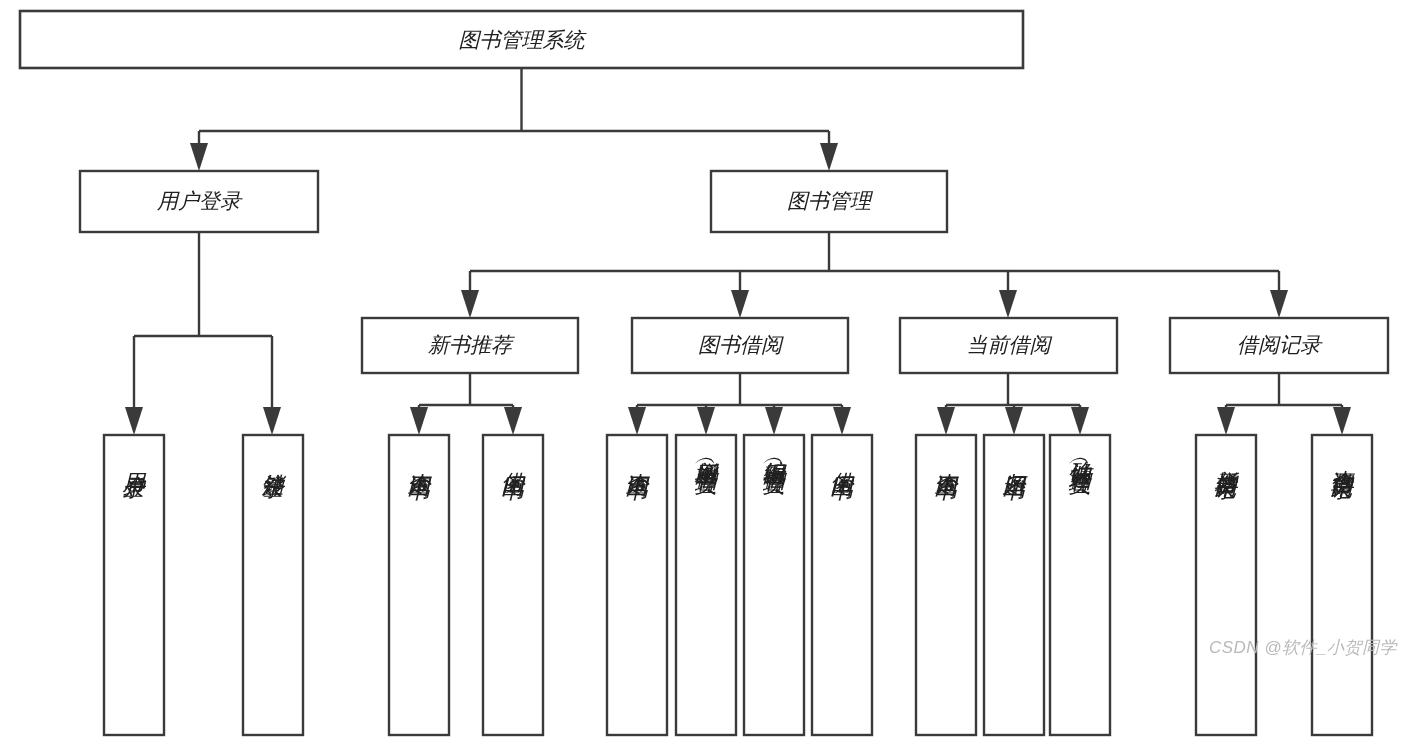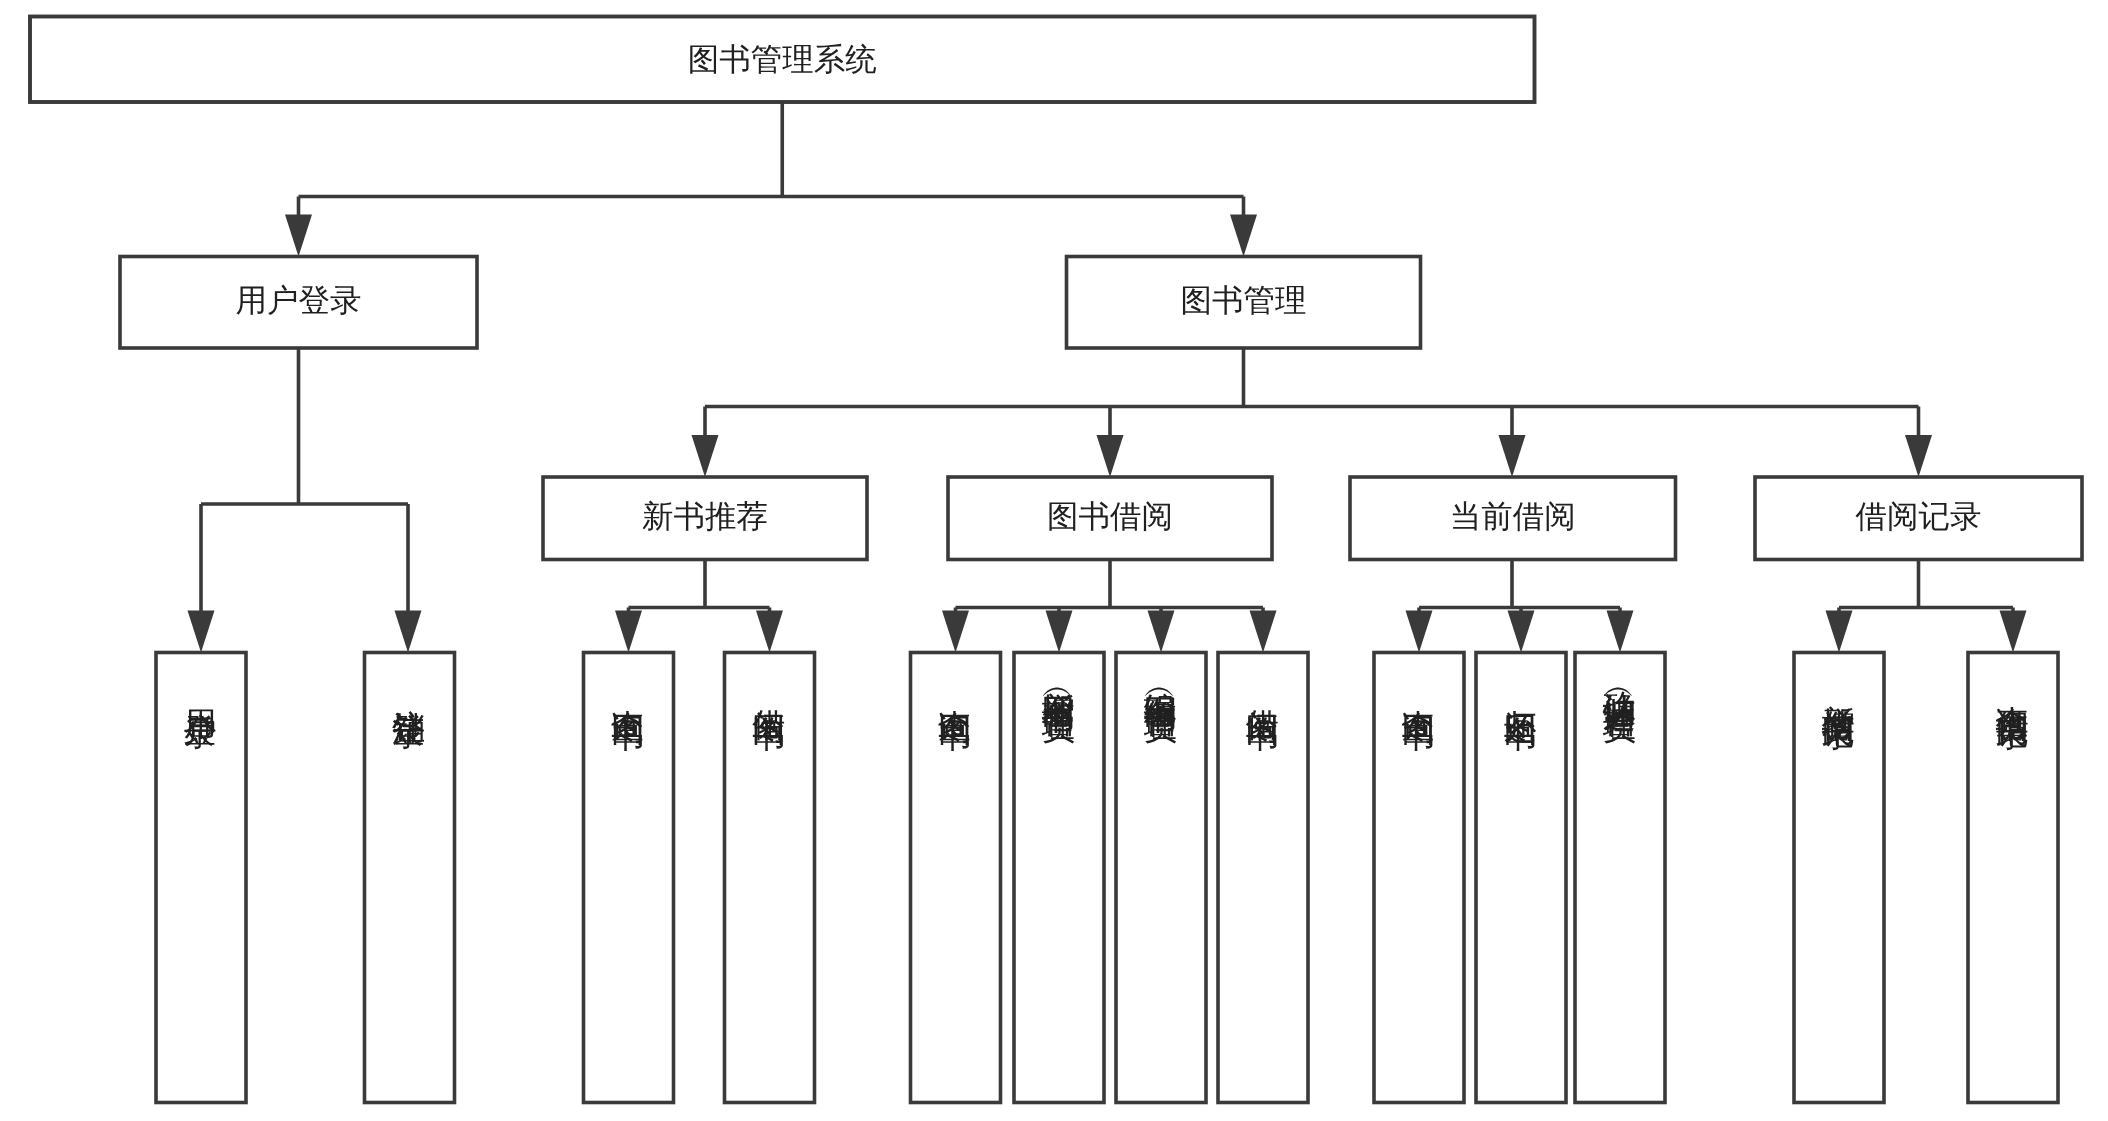--- a/index.html
+++ b/index.html
@@ -11,20 +11,21 @@
     width: 1405px;
     height: 747px;
     font-family: "Liberation Sans", "DejaVu Sans", sans-serif;
     overflow: hidden;
   }
   #diagram-root {
     position: relative;
     width: 1405px;
     height: 665px;
     background: #ffffff;
+    font-style: italic;
   }
   svg#diagram-svg {
     position: absolute;
     top: 0;
     left: 0;
     width: 1405px;
     height: 747px;
     display: block;
   }
   .node-rect {
@@ -254,14 +255,15 @@
   <div class="leaf-label-wrap" style="left:1050px; top:443px; width:60px; height:288px;">
     <span class="leaf-label">确认归还（管理员）</span>
   </div>
   <div class="leaf-label-wrap" style="left:1196px; top:452px; width:60px; height:280px;">
     <span class="leaf-label">新增借阅记录</span>
   </div>
   <div class="leaf-label-wrap" style="left:1312px; top:452px; width:60px; height:280px;">
     <span class="leaf-label">查询借阅记录</span>
   </div>
 
+  <div class="watermark">CSDN @软件_小贺同学</div>
 
 </div>
 
 </body></html>

